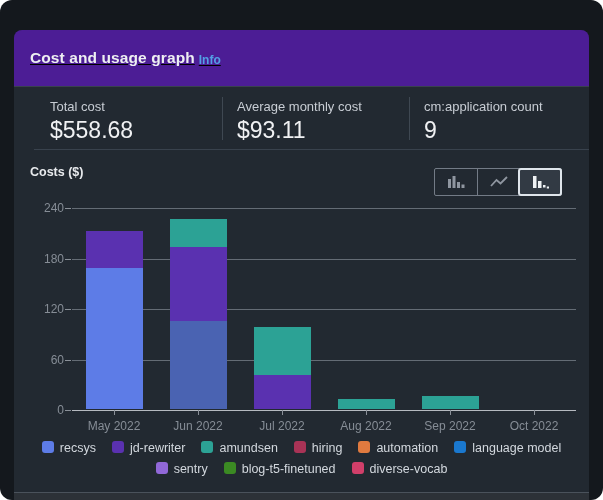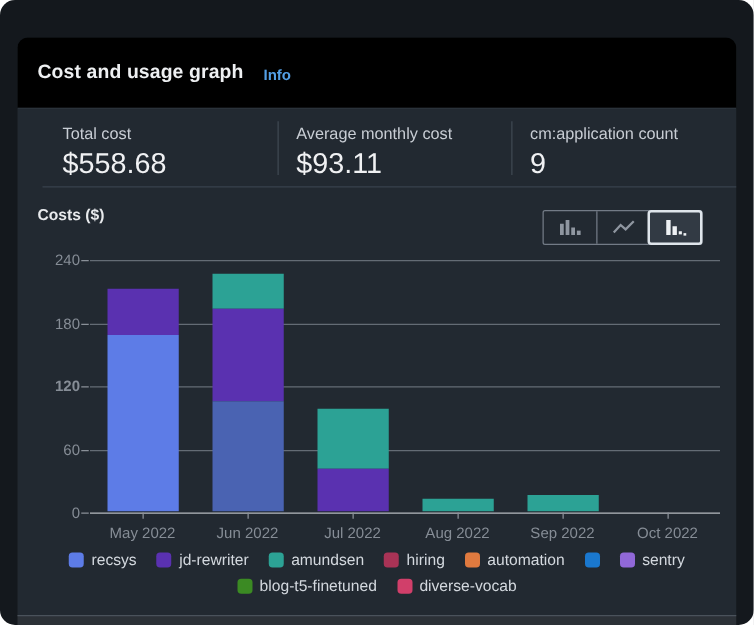--- a/index.html
+++ b/index.html
@@ -1,21 +1,21 @@
 <!DOCTYPE html>
 <html><head>
 <meta charset="utf-8">
 <style>
   html,body{margin:0;padding:0;background:#ffffff;font-family:"Liberation Sans",sans-serif;}
   .screen{position:relative;width:603px;height:500px;background:#14181d;border-radius:12px;overflow:hidden;}
   .card{position:absolute;left:14px;top:30px;width:575px;height:462px;background:#222931;border-radius:8px 8px 0 0;}
-  .card-header{height:57px;background:#000000;border-bottom:1px solid #39424d;border-radius:8px 8px 0 0;
+  .card-header{height:57px;background:#4c1d95;border-bottom:1px solid #39424d;border-radius:8px 8px 0 0;
     display:flex;align-items:center;padding:0 16px;box-sizing:border-box;text-decoration:underline;}
   .card-title{color:#eef0f2;font-size:15.5px;font-weight:bold;letter-spacing:.1px;}
-  .info-link{color:#539fe5;font-size:12px;font-weight:bold;margin-left:16px;margin-top:3px;cursor:pointer;}
+  .info-link{color:#539fe5;font-size:12px;font-weight:bold;margin-left:4px;margin-top:3px;cursor:pointer;}
   .stats-row{display:flex;height:63px;border-bottom:1px solid #39424d;box-sizing:border-box;padding:10px 0 9px 0;margin-left:20px;}
   .stat{box-sizing:border-box;padding:2px 0 0 16px;}
   .stat+.stat{border-left:1px solid #3f4852;padding-left:14px;}
   .stat:nth-child(1){width:188px;}
   .stat:nth-child(2){width:187px;}
   .stat:nth-child(3){flex:1;}
   .stat-label{color:#c8cdd4;font-size:13px;margin-bottom:3px;}
   .stat-value{color:#f0f1f3;font-size:23px;}
   .chart-section{position:absolute;left:0;top:123px;width:575px;height:339px;}
   .costs-label{position:absolute;left:16px;top:12px;color:#e8eaed;font-size:12.5px;font-weight:bold;}
@@ -30,21 +30,21 @@
   .gridline{position:absolute;left:0;width:100%;height:1px;background:#646c75;}
   .gridline.base{background:#b6bac0;}
   .ytick{position:absolute;left:-7px;width:6px;height:1px;background:#8a9098;}
   .ylab{position:absolute;right:514px;width:40px;text-align:right;color:#868d96;font-size:12px;}
   .bar{position:absolute;bottom:1px;width:57px;display:flex;flex-direction:column-reverse;}
   .bar-seg{width:100%;}
   .xtick{position:absolute;top:202px;width:1px;height:5px;background:#8a9098;}
   .xlab{position:absolute;top:211px;width:84px;text-align:center;color:#868d96;font-size:12px;}
   .legend{position:absolute;left:0;top:288px;width:575px;box-sizing:border-box;padding:0 20px;
     display:flex;flex-wrap:wrap;justify-content:center;column-gap:16px;row-gap:7px;}
-  .legend-item{display:flex;align-items:center;gap:6px;cursor:pointer;}
+  .legend-item{display:flex;align-items:flex-start;gap:6px;cursor:pointer;}
   .legend-swatch{width:12px;height:12px;border-radius:3px;flex:0 0 auto;}
   .legend-label{color:#d3d8de;font-size:12.5px;}
   .bottom-strip{position:absolute;left:14px;width:575px;top:492px;height:8px;background:#2c3137;border-top:1px solid #4a525b;box-sizing:border-box;}
 </style>
 </head>
 <body>
 
 <div class="screen">
   <div class="card">
 
@@ -156,36 +156,37 @@
           <div class="legend-item">
             <span class="legend-swatch" style="background: rgb(169, 51, 86);"></span>
             <span class="legend-label">hiring</span>
           </div>
           <div class="legend-item">
             <span class="legend-swatch" style="background: rgb(224, 122, 63);"></span>
             <span class="legend-label">automation</span>
           </div>
           <div class="legend-item">
             <span class="legend-swatch" style="background: rgb(26, 120, 207);"></span>
+            <span class="legend-label">language model</span>
           </div>
           <div class="legend-item">
             <span class="legend-swatch" style="background: rgb(145, 104, 216);"></span>
             <span class="legend-label">sentry</span>
           </div>
           <div class="legend-item">
             <span class="legend-swatch" style="background: rgb(59, 138, 35);"></span>
             <span class="legend-label">blog-t5-finetuned</span>
           </div>
           <div class="legend-item">
             <span class="legend-swatch" style="background: rgb(209, 63, 106);"></span>
             <span class="legend-label">diverse-vocab</span>
           </div>
         </div>
     <div class="ylab" style="position: absolute; left: 10px; top: 250px; width: 40px;">0</div>
         <div class="ylab" style="position: absolute; left: 10px; top: 199.5px; width: 40px;">60</div>
-        <div class="ylab" style="position: absolute; left: 10px; top: 149px; width: 40px; font-weight: bold;">120</div>
+        <div class="ylab" style="position: absolute; left: 10px; top: 149px; width: 40px;">120</div>
         <div class="ylab" style="position: absolute; left: 10px; top: 98.5px; width: 40px;">180</div>
         <div class="ylab" style="position: absolute; left: 10px; top: 48px; width: 40px;">240</div>
       </div>
   </div>
 
   <div class="bottom-strip"></div>
 </div>
 
 </body></html>

